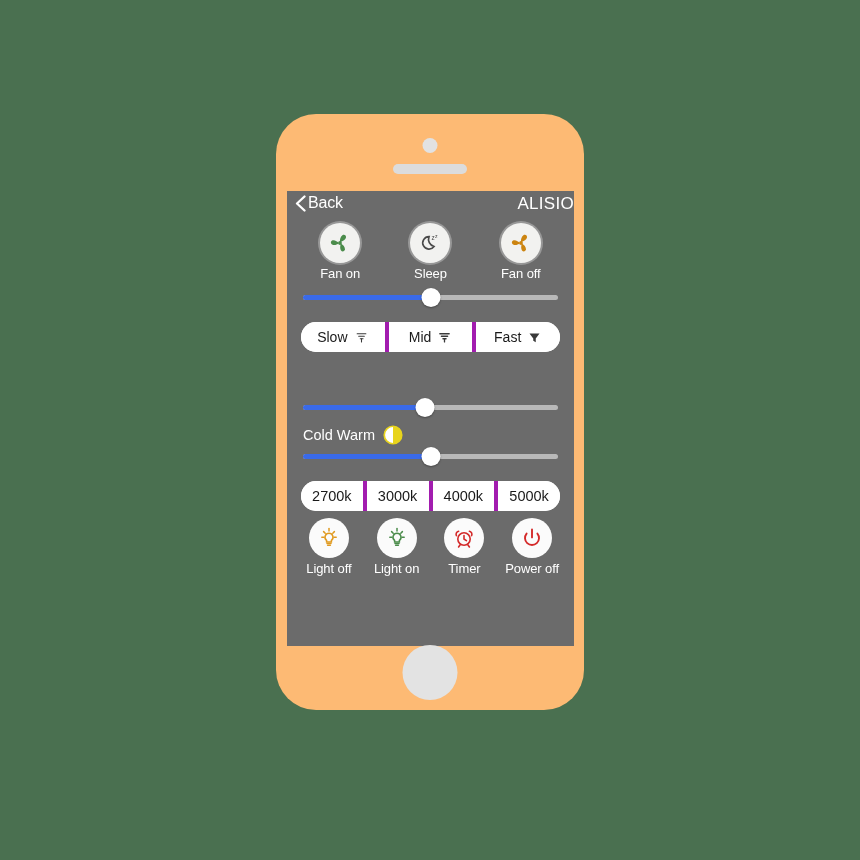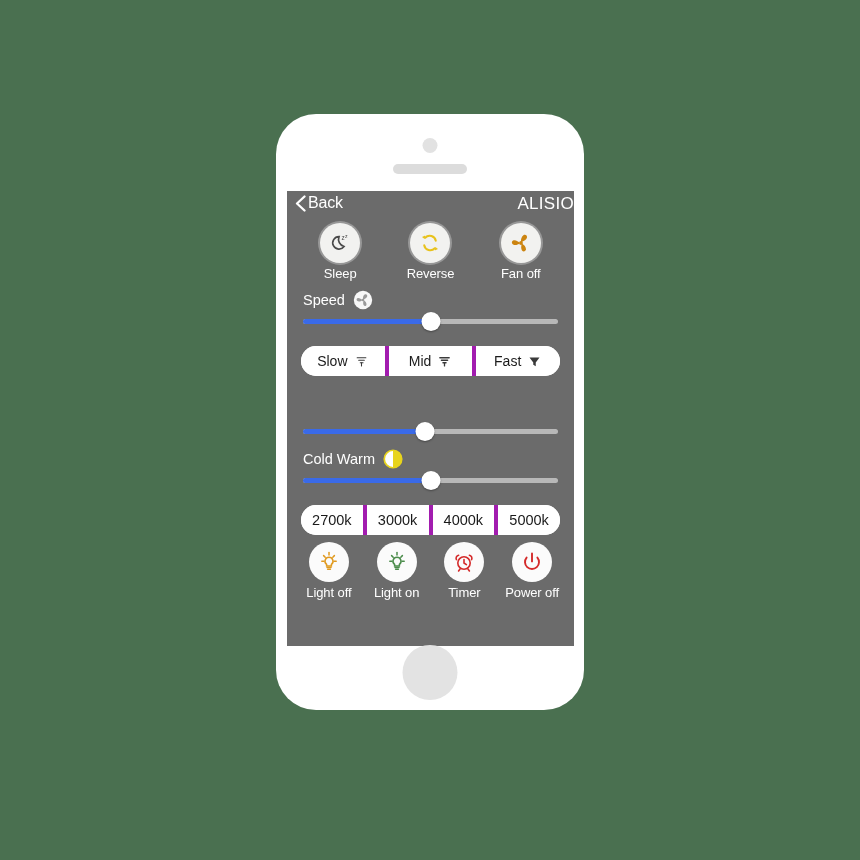--- a/index.html
+++ b/index.html
@@ -9,21 +9,21 @@
     font-family: "Liberation Sans", sans-serif;
     overflow: hidden;
   }
   #stage { position: relative; width: 860px; height: 860px; }
 
   
   .phone {
     position: absolute;
     left: 276px; top: 114px;
     width: 308px; height: 596px;
-    background: #ffffff;
+    background: #fdba74;
     border-radius: 40px;
   }
   .phone-camera {
     position: absolute; left: 50%; top: 24px;
     transform: translateX(-50%);
     width: 15px; height: 15px; border-radius: 50%;
     background: #e2e2e2;
   }
   .phone-speaker {
     position: absolute; left: 50%; top: 50px;
@@ -169,79 +169,65 @@
               <path d="M10.5 1.5 L3 8.5 L10.5 15.5" fill="none" stroke="#ffffff" stroke-width="2.3" stroke-linecap="round" stroke-linejoin="round"></path>
             </svg>
           </span>
           <span class="back-label">Back</span>
         </div>
         <div class="nav-title">ALISIO</div>
       </div>
 
       <div class="icon-row">
 
+        <div class="icon-cell">
+          <div class="circle-btn">
+            <svg width="24" height="24" viewBox="0 0 24 24">
+              <g fill="#4b8c4b">
+                <path d="M12 11.2c-.3-2.8.5-5.6 2.4-6.9 1.9-1.3 4 .3 3.6 2.3-.4 2-3 3.8-6 4.6z"></path>
+                <path d="M12.8 12.4c2.5 1.3 4.3 3.6 4.1 5.9-.2 2.3-2.7 2.9-3.9 1.2-1.2-1.7-.9-4.8-.2-7.1z"></path>
+                <path d="M11 12.2c-2.2 1.7-5 2.5-6.9 1.3-1.9-1.2-1.4-3.7.6-4.2 2-.5 4.7 1.1 6.3 2.9z"></path>
+                <circle cx="12" cy="12" r="1.9"></circle>
+              </g>
+            </svg>
+          </div>
+          <div class="icon-label">Fan on</div>
+        </div>
 
         <div class="icon-cell">
           <div class="circle-btn">
             <svg width="24" height="24" viewBox="0 0 24 24">
               <path d="M16 15.5a6.2 6.2 0 1 1-5-9.8 7.4 7.4 0 0 0 5 9.8z" fill="none" stroke="#4a4a4a" stroke-width="1.7"></path>
               <text x="13.4" y="9.4" font-family="Liberation Sans, sans-serif" font-size="6.4" fill="#4a4a4a">z</text>
               <text x="17.0" y="6.6" font-family="Liberation Sans, sans-serif" font-size="5.2" fill="#4a4a4a">z</text>
             </svg>
           </div>
           <div class="icon-label">Sleep</div>
         </div>
 
-        <div class="icon-cell">
-          <div class="circle-btn">
-            <svg width="24" height="24" viewBox="0 0 24 24">
-              <g fill="none" stroke="#e8c21c" stroke-width="2" stroke-linecap="round">
-                <path d="M6.2 14.2a6.2 6.2 0 0 0 10.6 3.1"></path>
-                <path d="M17.8 9.8a6.2 6.2 0 0 0-10.6-3.1"></path>
-              </g>
-              <path d="M17.4 16.0l-.6 3.4 3.2-1.3z" fill="#e8c21c"></path>
-              <path d="M6.6 8.0l.6-3.4-3.2 1.3z" fill="#e8c21c"></path>
-            </svg>
-          </div>
-          <div class="icon-label">Reverse</div>
-        </div>
 
         <div class="icon-cell">
           <div class="circle-btn">
             <svg width="24" height="24" viewBox="0 0 24 24">
               <g fill="#cc8410">
                 <path d="M12 11.2c-.3-2.8.5-5.6 2.4-6.9 1.9-1.3 4 .3 3.6 2.3-.4 2-3 3.8-6 4.6z"></path>
                 <path d="M12.8 12.4c2.5 1.3 4.3 3.6 4.1 5.9-.2 2.3-2.7 2.9-3.9 1.2-1.2-1.7-.9-4.8-.2-7.1z"></path>
                 <path d="M11 12.2c-2.2 1.7-5 2.5-6.9 1.3-1.9-1.2-1.4-3.7.6-4.2 2-.5 4.7 1.1 6.3 2.9z"></path>
                 <circle cx="12" cy="12" r="1.9"></circle>
               </g>
             </svg>
           </div>
           <div class="icon-label">Fan off</div>
         </div>
 
       </div>
 
       <div class="spacer-sm"></div>
 
       <div class="slider-group">
-        <div class="slider-head">
-          <span class="slider-head-label">Speed</span>
-          <span class="mini-icon">
-            <svg width="20" height="20" viewBox="0 0 24 24">
-              <circle cx="12" cy="12" r="11" fill="#f7f7f7"></circle>
-              <g fill="#9a9a9a">
-                <path d="M12 11.4c-.3-2.4.4-4.8 2-5.9 1.6-1.1 3.4.3 3.1 2-.3 1.7-2.6 3.2-5.1 3.9z"></path>
-                <path d="M12.7 12.4c2.1 1.1 3.7 3.1 3.5 5-.2 2-2.3 2.5-3.3 1-1-1.4-.8-4.1-.2-6z"></path>
-                <path d="M11.2 12.2c-1.9 1.5-4.3 2.1-5.9 1.1-1.6-1-1.2-3.2.5-3.6 1.7-.4 4 .9 5.4 2.5z"></path>
-                <circle cx="12" cy="12" r="1.6"></circle>
-              </g>
-            </svg>
-          </span>
-        </div>
         <div class="slider-track">
           <div class="track-bg"></div>
           <div class="track-fill" style="width: 50%;"></div>
           <div class="thumb" style="left: 50%;"></div>
         </div>
       </div>
 
       <div class="spacer-md"></div>
 
       <div class="seg-wrap">

